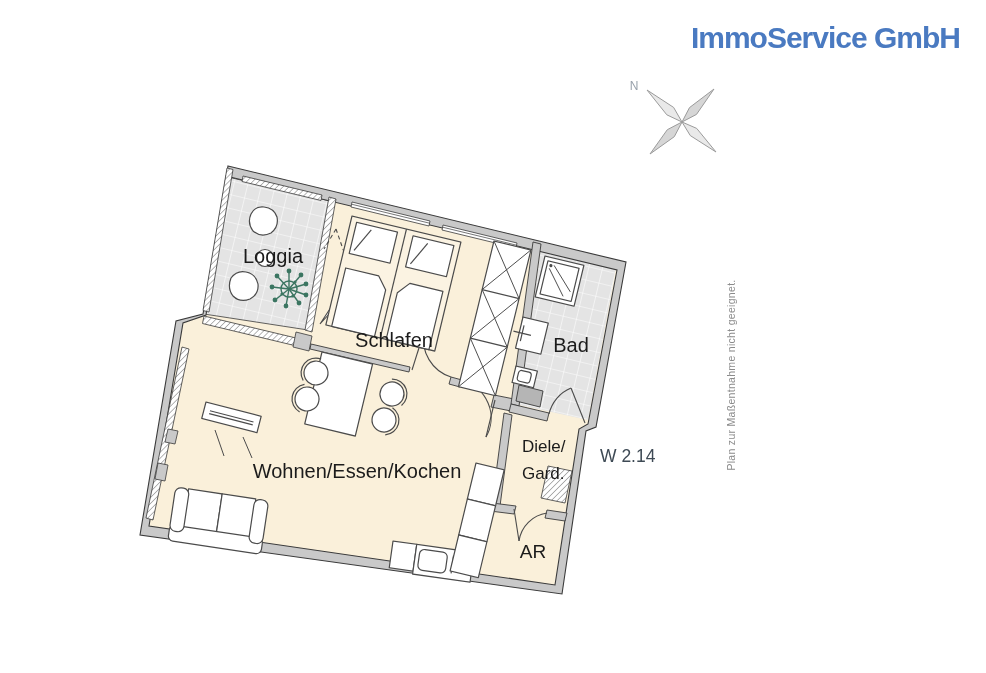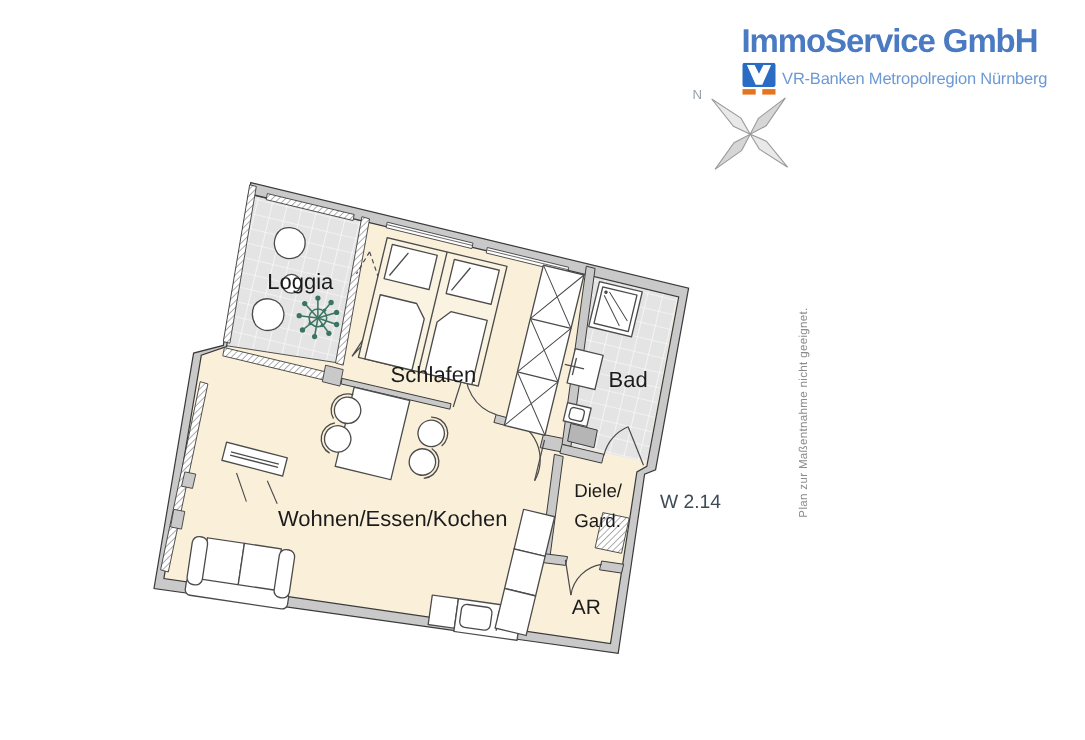--- a/index.html
+++ b/index.html
@@ -1,46 +1,35 @@
 <!DOCTYPE html>
 <html><head>
 <meta charset="utf-8">
 <style>
   html,body{margin:0;padding:0;background:#ffffff;}
   #stage{position:relative;width:986px;height:673px;background:#ffffff;overflow:hidden;
          font-family:"Liberation Sans",sans-serif;}
   
-  .header{position:absolute;top:22px;left:674px;width:286px;}
+  .header{position:absolute;top:22px;left:674px;width:286px;text-align:right;}
   .company{font-size:30px;font-weight:700;color:#4a7ac1;letter-spacing:-1px;line-height:1.05;white-space:nowrap;}
   .bankrow{display:flex;align-items:flex-start;margin-top:3px;gap:5px;}
   .banktext{font-size:15px;color:#6c99d3;white-space:nowrap;padding-top:6px;letter-spacing:-0.2px;}
   
   .disclaimer{position:absolute;left:731px;top:375px;transform:translate(-50%,-50%) rotate(-90deg);
               white-space:nowrap;font-size:10.5px;color:#8b8b8b;letter-spacing:0.3px;}
   svg{display:block;}
   text{font-family:"Liberation Sans",sans-serif;}
 </style>
 </head>
 <body>
 
 <div id="stage">
 
   <div class="header">
     <div class="company">ImmoService GmbH</div>
-    <div class="bankrow">
-      <span>
-        <svg width="32" height="30" viewBox="0 0 32 30">
-          <rect x="1" y="0" width="30" height="22" rx="2" fill="#2a6cc4"></rect>
-          <path d="M5,2 L12,2 L16,10 L20,2 L27,2 L19,20 L13,20 Z" fill="#ffffff"></path>
-          <rect x="1" y="24" width="12" height="5" fill="#e5731f"></rect>
-          <rect x="19" y="24" width="12" height="5" fill="#e5731f"></rect>
-        </svg>
-      </span>
-      <span class="banktext">VR-Banken Metropolregion Nürnberg</span>
-    </div>
   </div>
 
   <svg width="986" height="673" viewBox="0 0 986 673" style="position:absolute;left:0;top:0;">
     <defs>
       <pattern id="tiles" width="13.5" height="13.5" patternUnits="userSpaceOnUse" patternTransform="rotate(13.5)">
         <rect width="13.5" height="13.5" fill="#e4e4e4"></rect>
         <path d="M0,0 H13.5 M0,0 V13.5" stroke="#ffffff" stroke-width="1.1"></path>
       </pattern>
       <pattern id="hatch" width="4.2" height="4.2" patternUnits="userSpaceOnUse" patternTransform="rotate(45)">
         <rect width="4.2" height="4.2" fill="#ffffff"></rect>

